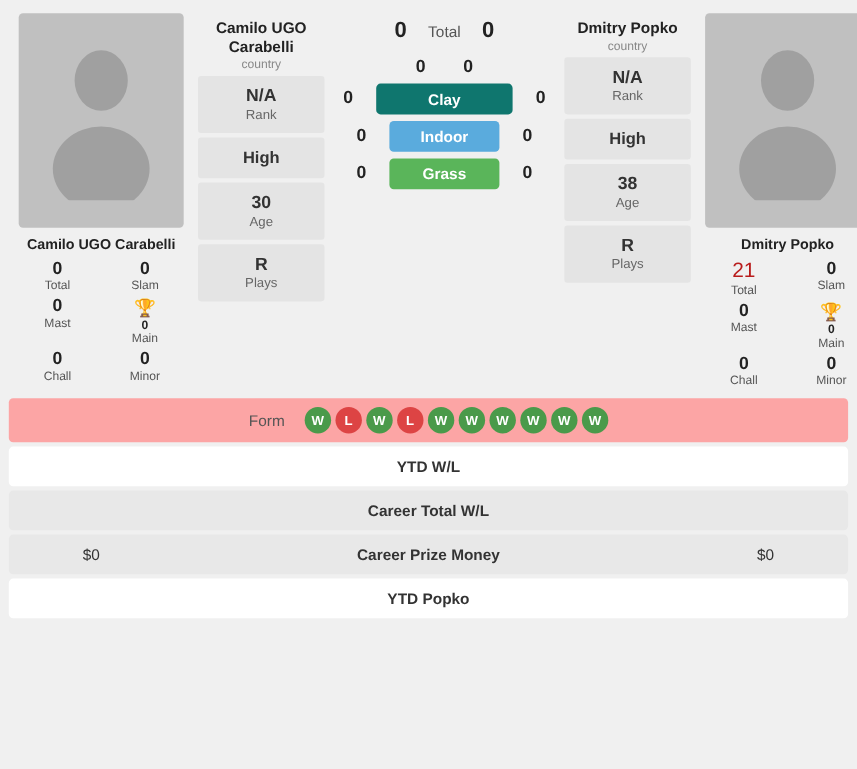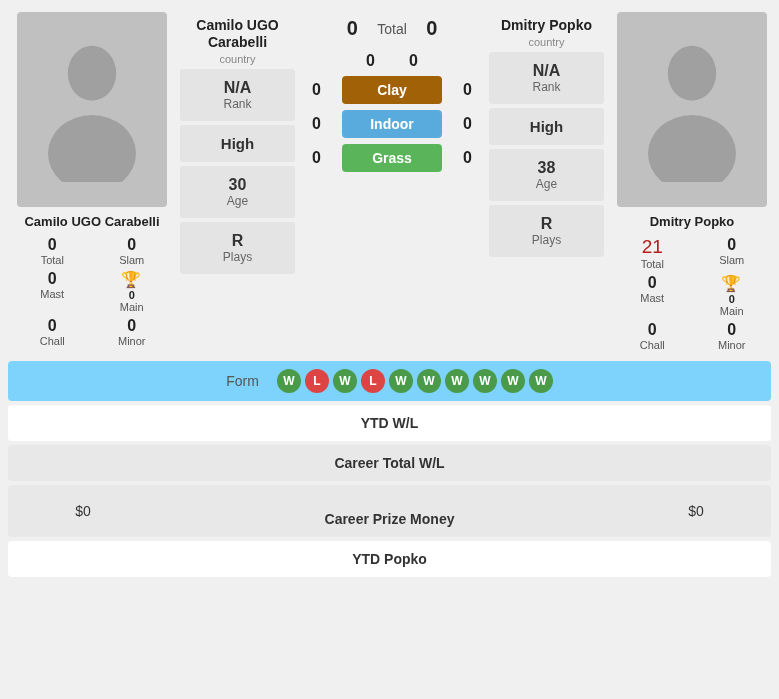--- a/index.html
+++ b/index.html
@@ -85,21 +85,21 @@
         <span style="font-size:20px; font-weight:bold; color:#222; min-width:30px; text-align:center;">0</span>
       </div>
 
       <div id="surface-rows-container" style="display:flex; flex-direction:column; gap:6px; width:100%; align-items:center;">
           <div style="display: flex; flex-direction: row; align-items: center; gap: 8px; justify-content: center;">
             <span style="font-size: 16px; font-weight: bold; color: rgb(34, 34, 34); width: 35px; text-align: center;">0</span>
             <span style="font-size: 16px; font-weight: bold; color: rgb(34, 34, 34); width: 35px; text-align: center;">0</span>
           </div>
           <div style="display: flex; flex-direction: row; align-items: center; gap: 8px; justify-content: center;">
             <span style="font-size: 16px; font-weight: bold; color: rgb(34, 34, 34); width: 35px; text-align: center;">0</span>
-            <div style="width: 100px; height: 28px; border-radius: 4px; display: flex; align-items: center; justify-content: center; color: white; font-weight: bold; font-size: 14px; background: #a16207;">Clay</div>
+            <div style="width: 124px; height: 28px; border-radius: 4px; display: flex; align-items: center; justify-content: center; color: white; font-weight: bold; font-size: 14px; background: #0f766e;">Clay</div>
             <span style="font-size: 16px; font-weight: bold; color: rgb(34, 34, 34); width: 35px; text-align: center;">0</span>
           </div>
           <div style="display: flex; flex-direction: row; align-items: center; gap: 8px; justify-content: center;">
             <span style="font-size: 16px; font-weight: bold; color: rgb(34, 34, 34); width: 35px; text-align: center;">0</span>
             <div style="width: 100px; height: 28px; border-radius: 4px; display: flex; align-items: center; justify-content: center; color: white; font-weight: bold; font-size: 14px; background: rgb(90, 171, 221);">Indoor</div>
             <span style="font-size: 16px; font-weight: bold; color: rgb(34, 34, 34); width: 35px; text-align: center;">0</span>
           </div>
           <div style="display: flex; flex-direction: row; align-items: center; gap: 8px; justify-content: center;">
             <span style="font-size: 16px; font-weight: bold; color: rgb(34, 34, 34); width: 35px; text-align: center;">0</span>
             <div style="width: 100px; height: 28px; border-radius: 4px; display: flex; align-items: center; justify-content: center; color: white; font-weight: bold; font-size: 14px; background: rgb(90, 181, 90); text-align: right;">Grass</div>
@@ -164,21 +164,21 @@
           <span style="font-size:16px;font-weight:bold;color:#222;">0</span>
           <span style="font-size:11px;color:#555;">Minor</span>
         </div>
       </div>
     </div>
 
   </div>
 
   <div style="padding:5px 8px 10px 8px; display:flex; flex-direction:column; gap:4px;">
 
-    <div style="display:flex; flex-direction:row; align-items:center; background:#7dd3fc; border-radius:4px; padding:8px 15px; gap:8px;">
+    <div style="display:flex; flex-direction:row; align-items:center; background:#fca5a5; border-radius:4px; padding:8px 15px; gap:8px;">
       <div style="flex:1;"></div>
       <span style="font-size:14px; color:#555; margin-right:10px;">Form</span>
       <div id="form-badges-container" style="display:flex; flex-direction:row; gap:4px;">
           <div style="width: 24px; height: 24px; border-radius: 50%; display: flex; align-items: center; justify-content: center; font-size: 12px; font-weight: bold; color: white; background: rgb(74, 154, 74);">W</div>
           <div style="width: 24px; height: 24px; border-radius: 50%; display: flex; align-items: center; justify-content: center; font-size: 12px; font-weight: bold; color: white; background: rgb(221, 68, 68);">L</div>
           <div style="width: 24px; height: 24px; border-radius: 50%; display: flex; align-items: center; justify-content: center; font-size: 12px; font-weight: bold; color: white; background: rgb(74, 154, 74);">W</div>
           <div style="width: 24px; height: 24px; border-radius: 50%; display: flex; align-items: center; justify-content: center; font-size: 12px; font-weight: bold; color: white; background: rgb(221, 68, 68);">L</div>
           <div style="width: 24px; height: 24px; border-radius: 50%; display: flex; align-items: center; justify-content: center; font-size: 12px; font-weight: bold; color: white; background: rgb(74, 154, 74);">W</div>
           <div style="width: 24px; height: 24px; border-radius: 50%; display: flex; align-items: center; justify-content: center; font-size: 12px; font-weight: bold; color: white; background: rgb(74, 154, 74);">W</div>
           <div style="width: 24px; height: 24px; border-radius: 50%; display: flex; align-items: center; justify-content: center; font-size: 12px; font-weight: bold; color: white; background: rgb(74, 154, 74);">W</div>
@@ -195,21 +195,21 @@
           <div style="flex: 1 1 0%; text-align: center; font-size: 14px; font-weight: bold; color: rgb(51, 51, 51);">YTD W/L</div>
           <div style="width: 120px; text-align: center; font-size: 14px; color: rgb(51, 51, 51);"></div>
         </div>
         <div style="display: flex; flex-direction: row; align-items: center; border-radius: 4px; padding: 10px 15px; background: rgb(232, 232, 232);">
           <div style="width: 120px; text-align: center; font-size: 14px; color: rgb(51, 51, 51);"></div>
           <div style="flex: 1 1 0%; text-align: center; font-size: 14px; font-weight: bold; color: rgb(51, 51, 51);">Career Total W/L</div>
           <div style="width: 120px; text-align: center; font-size: 14px; color: rgb(51, 51, 51);"></div>
         </div>
         <div style="display: flex; flex-direction: row; align-items: center; border-radius: 4px; padding: 10px 15px; background: rgb(232, 232, 232);">
           <div style="width: 120px; text-align: center; font-size: 14px; color: rgb(51, 51, 51);">$0</div>
-          <div style="flex: 1 1 0%; text-align: center; font-size: 14px; font-weight: bold; color: rgb(51, 51, 51); margin-top: 16px;">Career Prize Money</div>
+          <div style="flex: 1 1 0%; text-align: center; font-size: 14px; font-weight: bold; color: rgb(51, 51, 51);">Career Prize Money</div>
           <div style="width: 120px; text-align: center; font-size: 14px; color: rgb(51, 51, 51);">$0</div>
         </div>
         <div style="display: flex; flex-direction: row; align-items: center; border-radius: 4px; padding: 10px 15px; background: white;">
           <div style="width: 120px; text-align: center; font-size: 14px; color: rgb(51, 51, 51);"></div>
           <div style="flex: 1 1 0%; text-align: center; font-size: 14px; font-weight: bold; color: rgb(51, 51, 51);">YTD Popko</div>
           <div style="width: 120px; text-align: center; font-size: 14px; color: rgb(51, 51, 51);"></div>
         </div>
       </div>
 
   </div>

